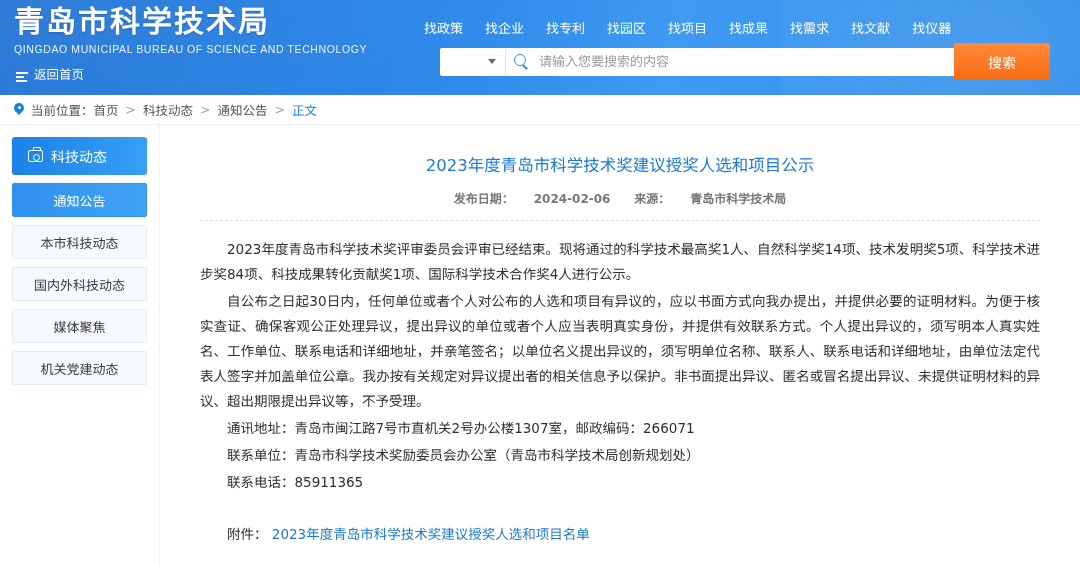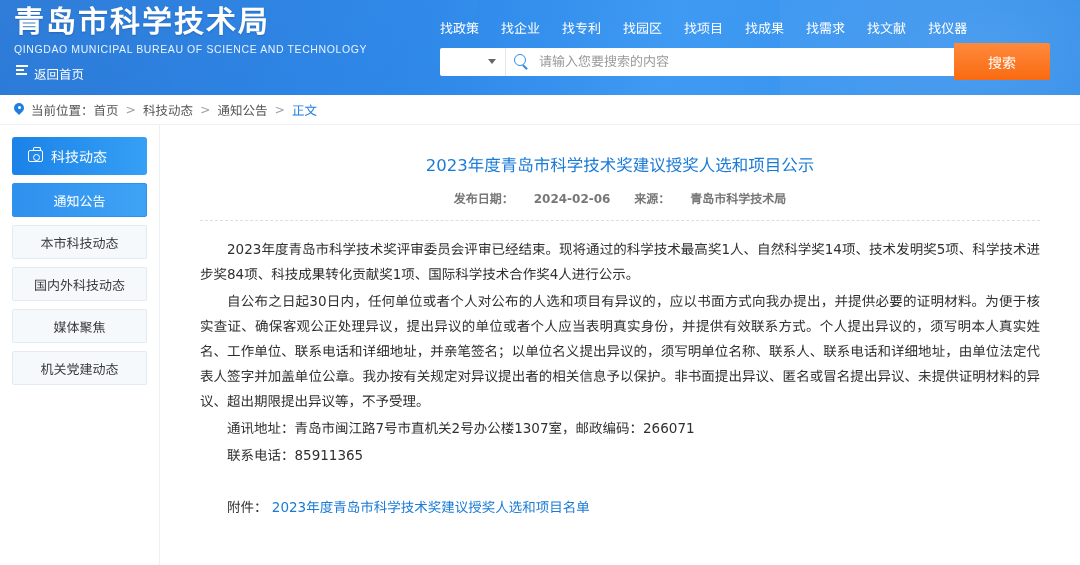--- a/index.html
+++ b/index.html
@@ -52,21 +52,21 @@
   .brand-en {
     font-family: "Liberation Sans", sans-serif;
     font-size: 10.5px;
     letter-spacing: 0.6px;
     color: #e9f3ff;
     margin-top: 3px;
     line-height: 13px;
   }
   .back-home {
     display: flex;
-    align-items: flex-start;
+    align-items: flex-end;
     gap: 6px;
     margin-top: 8px;
     color: #ffffff;
     font-size: 12.5px;
     font-family: Liberation Mono, monospace;
   }
   .back-icon {
     width: 14px; height: 12px;
     position: relative;
     display: inline-block;
@@ -77,21 +77,21 @@
     height: 1.5px;
     background: #ffffff;
     display: block;
   }
   .back-icon i:nth-child(1) { top: 1px; width: 12px; }
   .back-icon i:nth-child(2) { top: 5px; width: 8px; }
   .back-icon i:nth-child(3) { top: 9px; width: 11px; }
 
   .topnav {
     position: absolute;
-    left: 440px; top: 18px;
+    left: 424px; top: 18px;
     display: flex;
     gap: 22px;
     z-index: 4;
   }
   .topnav a {
     color: #ffffff;
     font-size: 13px;
     font-family: "DejaVu Sans", sans-serif;
     text-decoration: none;
     white-space: nowrap;
@@ -409,20 +409,21 @@
     <div class="art-meta">
       <span>发布日期：</span><span>2024-02-06</span>
       <span>来源：</span><span>青岛市科学技术局</span>
     </div>
     <hr class="divider">
 
     <div class="art-body">
       <p>2023年度青岛市科学技术奖评审委员会评审已经结束。现将通过的科学技术最高奖1人、自然科学奖14项、技术发明奖5项、科学技术进步奖84项、科技成果转化贡献奖1项、国际科学技术合作奖4人进行公示。</p>
       <p>自公布之日起30日内，任何单位或者个人对公布的人选和项目有异议的，应以书面方式向我办提出，并提供必要的证明材料。为便于核实查证、确保客观公正处理异议，提出异议的单位或者个人应当表明真实身份，并提供有效联系方式。个人提出异议的，须写明本人真实姓名、工作单位、联系电话和详细地址，并亲笔签名；以单位名义提出异议的，须写明单位名称、联系人、联系电话和详细地址，由单位法定代表人签字并加盖单位公章。我办按有关规定对异议提出者的相关信息予以保护。非书面提出异议、匿名或冒名提出异议、未提供证明材料的异议、超出期限提出异议等，不予受理。</p>
       <p class="noindent">通讯地址：青岛市闽江路7号市直机关2号办公楼1307室，邮政编码：266071</p>
+      <p class="noindent">联系单位：青岛市科学技术奖励委员会办公室（青岛市科学技术局创新规划处）</p>
       <p class="noindent">联系电话：85911365</p>
     </div>
 
     <div class="attach">
       <span>附件：</span>
       <a href="#">2023年度青岛市科学技术奖建议授奖人选和项目名单</a>
     </div>
   </div>
 </div>
 

